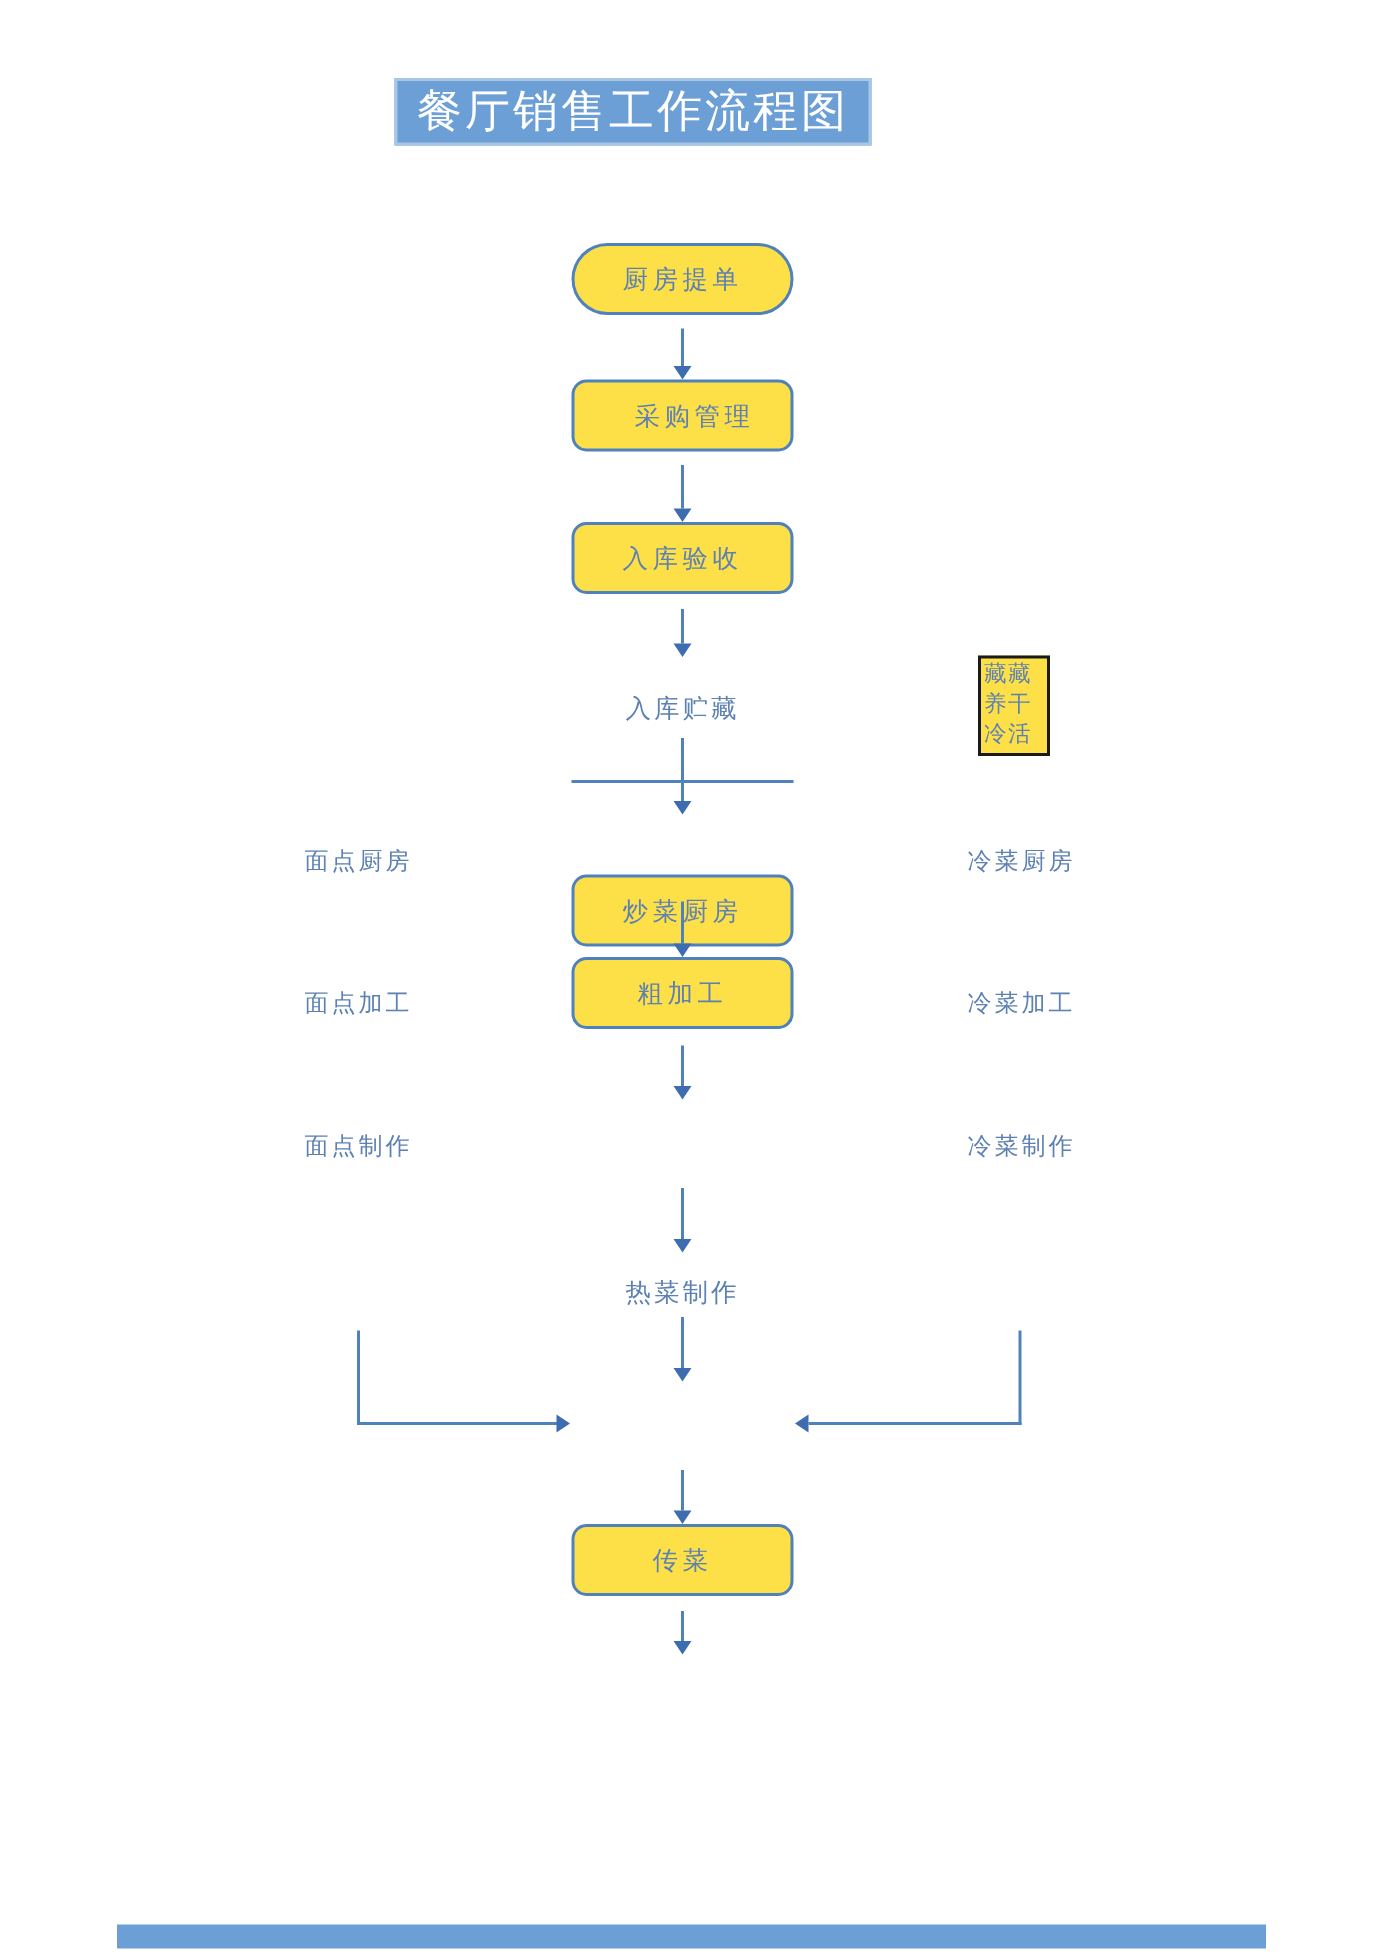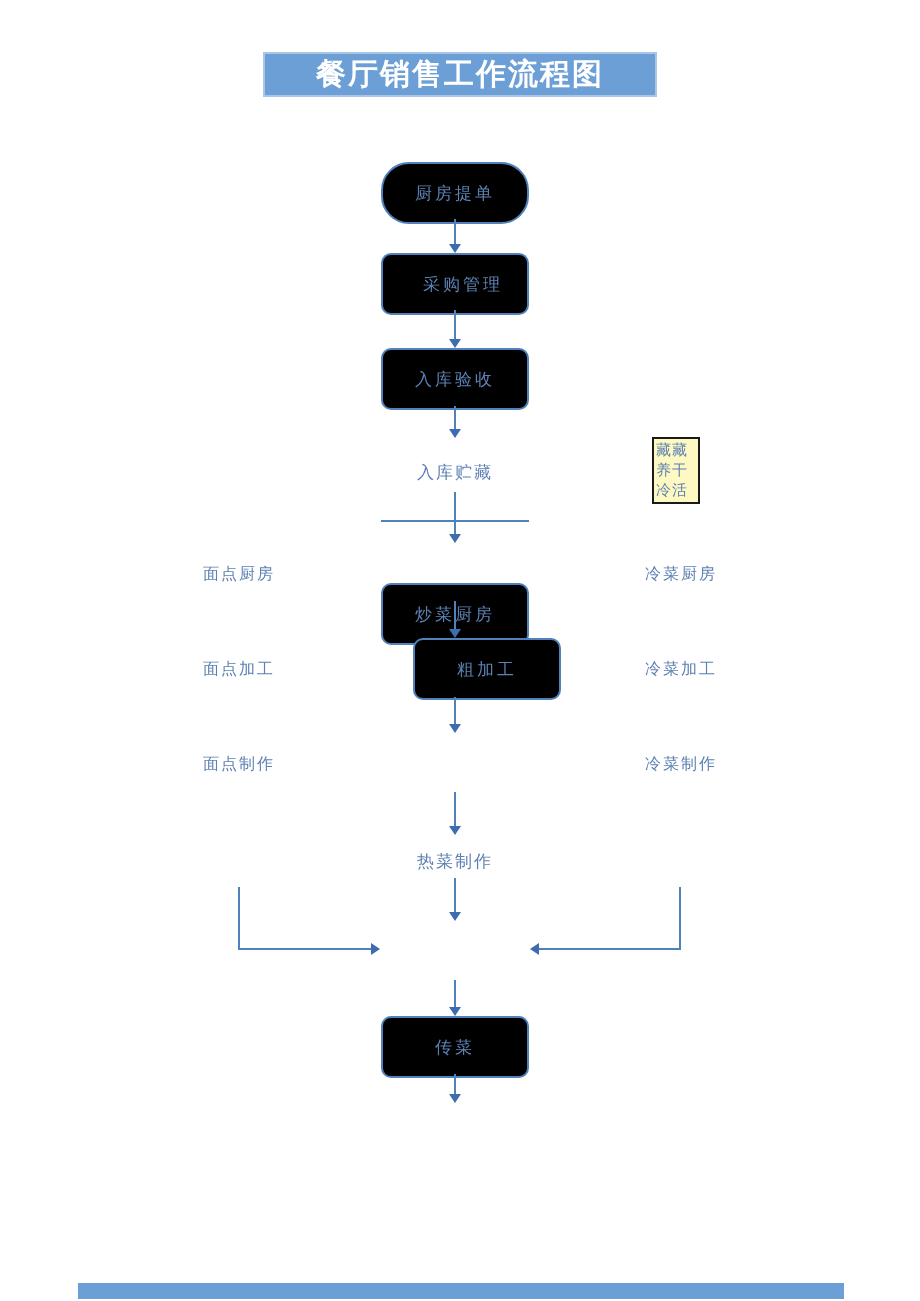--- a/index.html
+++ b/index.html
@@ -2,39 +2,39 @@
 <html><head>
 <meta charset="utf-8">
 <style>
   html,body{margin:0;padding:0;background:#ffffff;}
   .canvas{
     position:relative;width:920px;height:1301px;background:#ffffff;overflow:hidden;
     font-family:"Liberation Sans","DejaVu Sans",sans-serif;
     --accent:#4f81bd;--accent-dark:#3e6cb0;--node-text:#5d81b3;--title-bg:#6c9fd6;--title-text:#ffffff;
   }
   .title{
-    position:absolute;left:263px;top:52px;width:394px;height:45px;
+    position:absolute;left:263px;top:52px;width:318px;height:45px;
     background:var(--title-bg);color:var(--title-text);
     border:2px solid #a8c6e5;box-sizing:border-box;
     display:flex;align-items:center;justify-content:center;
-    font-size:30px;font-weight:bold;letter-spacing:2px;white-space:nowrap;
+    font-size:30px;font-weight:normal;letter-spacing:2px;white-space:nowrap;
   }
   .node{
-    position:absolute;width:148px;height:62px;box-sizing:border-box;
-    border:2px solid var(--accent);background:#000000;color:var(--node-text);
+    position:absolute;width:148px;height:48px;box-sizing:border-box;
+    border:2px solid var(--accent);background:#fde047;color:var(--node-text);
     display:flex;align-items:center;justify-content:center;
     font-size:17px;letter-spacing:3px;white-space:nowrap;
   }
   .process{border-radius:10px;}
   .stadium{border-radius:28px;}
   .n1{left:381px;top:162px;}
   .n2{left:381px;top:253px;padding-left:16px;}
   .n3{left:381px;top:348px;}
   .n4{left:381px;top:543px;margin-top:40px;}
-  .n5{left:381px;top:638px;margin-left:32px;}
+  .n5{left:381px;top:638px;}
   .n6{left:381px;top:733px;}
   .n7{left:381px;top:921px;}
   .n8{left:381px;top:1016px;}
   .n9{left:381px;top:1103px;}
   .flow-text{
     position:absolute;left:381px;width:148px;text-align:center;
     color:var(--node-text);font-size:17px;letter-spacing:2px;white-space:nowrap;
   }
   .t-storage{top:461px;}
   .t-hotdish{top:850px;}
@@ -70,21 +70,21 @@
   .c9s{left:454px;top:980px;height:27px;}  .c9h{left:449px;top:1007px;}
   .c10s{left:454px;top:1074px;height:20px;} .c10h{left:449px;top:1094px;}
   .lcv{left:238px;top:887px;height:63px;}
   .lch{left:238px;top:948px;width:134px;}
   .lchd{left:371px;top:943px;}
   .rcv{left:679px;top:887px;height:63px;}
   .rch{left:539px;top:948px;width:142px;}
   .rchd{left:530px;top:943px;}
   .note-box{
     position:absolute;left:652px;top:437px;width:42px;height:62px;
-    border:2px solid #1a1a1a;box-sizing:content-box;background:#fef9c3;
+    border:2px solid #1a1a1a;box-sizing:content-box;background:#fde047;
     color:var(--node-text);font-size:15px;line-height:20px;
     padding:1px 0 0 2px;letter-spacing:1px;white-space:nowrap;overflow:visible;
   }
   .bottom-bar{
     position:absolute;left:78px;top:1283px;width:766px;height:16px;
     background:var(--title-bg);
   }
 </style>
 </head>
 <body>

